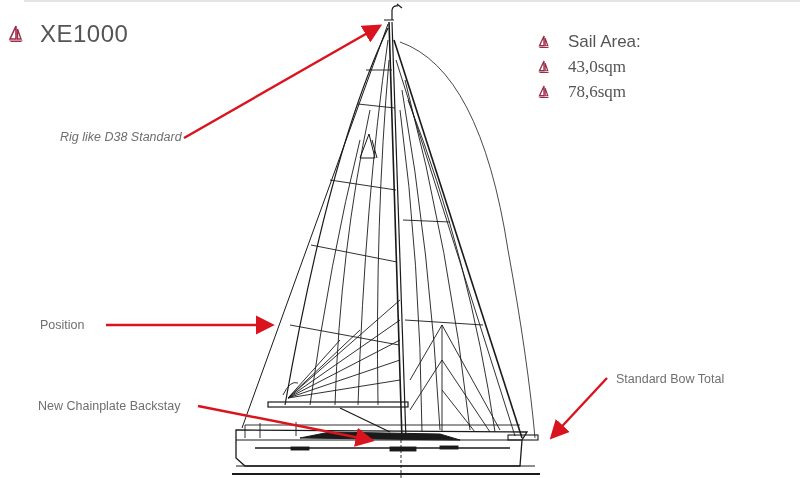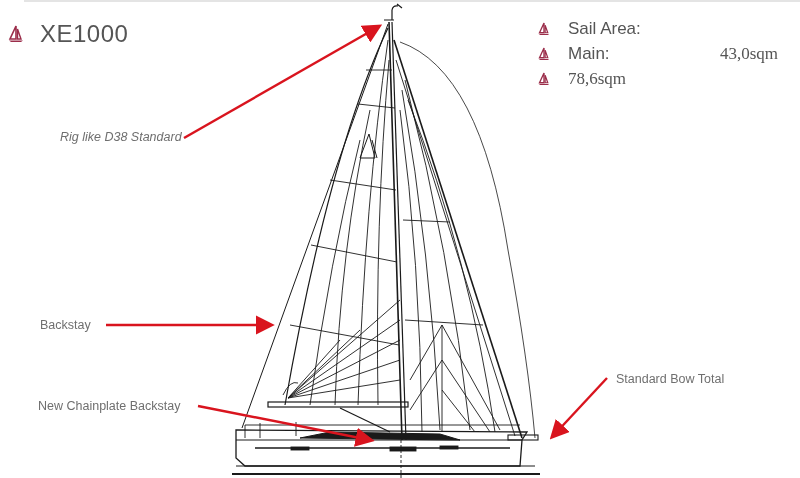--- a/index.html
+++ b/index.html
@@ -1,21 +1,21 @@
 <!DOCTYPE html>
 <html><head>
 <meta charset="utf-8">
 <style>
   html,body{margin:0;padding:0;background:#ffffff;}
   body{width:800px;height:478px;position:relative;overflow:hidden;font-family:"Liberation Sans",sans-serif;}
   .topline{position:absolute;left:24px;top:0;width:776px;height:2px;background:#e4e4e4;}
   .title-row{position:absolute;left:8px;top:20px;display:flex;align-items:center;}
   .title-row .logo{width:16px;height:18px;margin-right:16px;}
   .title{font-size:24px;color:#555555;letter-spacing:0.5px;}
-  .specs{position:absolute;left:538px;top:16px;width:240px;}
+  .specs{position:absolute;left:538px;top:29px;width:240px;}
   .spec-row{display:flex;align-items:center;height:25px;font-size:17px;color:#555555;}
   .spec-row .logo{width:12px;height:14px;margin-right:18px;}
   .spec-label{flex:1;}
   .spec-value{text-align:left;font-family:Liberation Serif, serif;}
   .callout{position:absolute;font-size:12.5px;color:#6f6f6f;white-space:nowrap;}
   svg.drawing{position:absolute;left:0;top:0;}
 </style>
 </head>
 <body>
 
@@ -38,21 +38,20 @@
       <path d="M1 15.5 L15 15.5 L13 17 L3 17 Z" fill="#9b2d4a"></path>
     </svg>
     <span class="spec-label">Sail Area:</span>
   </div>
   <div class="spec-row">
     <svg class="logo" viewBox="0 0 16 18">
       <path d="M8 1 L2 14 L8 14 Z" fill="none" stroke="#9b2d4a" stroke-width="1.8"></path>
       <path d="M9.5 4 L13 14 L9.5 14 Z" fill="none" stroke="#9b2d4a" stroke-width="1.6"></path>
       <path d="M1 15.5 L15 15.5 L13 17 L3 17 Z" fill="#9b2d4a"></path>
     </svg>
-    <span class="spec-label">Main:</span>
     <span class="spec-value">43,0sqm</span>
   </div>
   <div class="spec-row">
     <svg class="logo" viewBox="0 0 16 18">
       <path d="M8 1 L2 14 L8 14 Z" fill="none" stroke="#9b2d4a" stroke-width="1.8"></path>
       <path d="M9.5 4 L13 14 L9.5 14 Z" fill="none" stroke="#9b2d4a" stroke-width="1.6"></path>
       <path d="M1 15.5 L15 15.5 L13 17 L3 17 Z" fill="#9b2d4a"></path>
     </svg>
     <span class="spec-value">78,6sqm</span>
   </div>
@@ -144,15 +143,15 @@
   </defs>
   <g stroke="#d9141e" stroke-width="2.4" fill="none">
     <line x1="184" y1="138" x2="378" y2="27" marker-end="url(#arrowhead)"></line>
     <line x1="106" y1="325" x2="270" y2="325" marker-end="url(#arrowhead)"></line>
     <line x1="198" y1="406" x2="370" y2="440" marker-end="url(#arrowhead)"></line>
     <line x1="607" y1="378" x2="553" y2="436" marker-end="url(#arrowhead)"></line>
   </g>
 </svg>
 
 <div class="callout" style="left:60px;top:130px;font-style:italic;">Rig like D38 Standard</div>
-<div class="callout" style="left:40px;top:318px;">Backstay</div>
+<div class="callout" style="left:40px;top:318px;">Position</div>
 <div class="callout" style="left:38px;top:399px;">New Chainplate Backstay</div>
 <div class="callout" style="left:616px;top:372px;">Standard Bow Total</div>
 
 </body></html>

